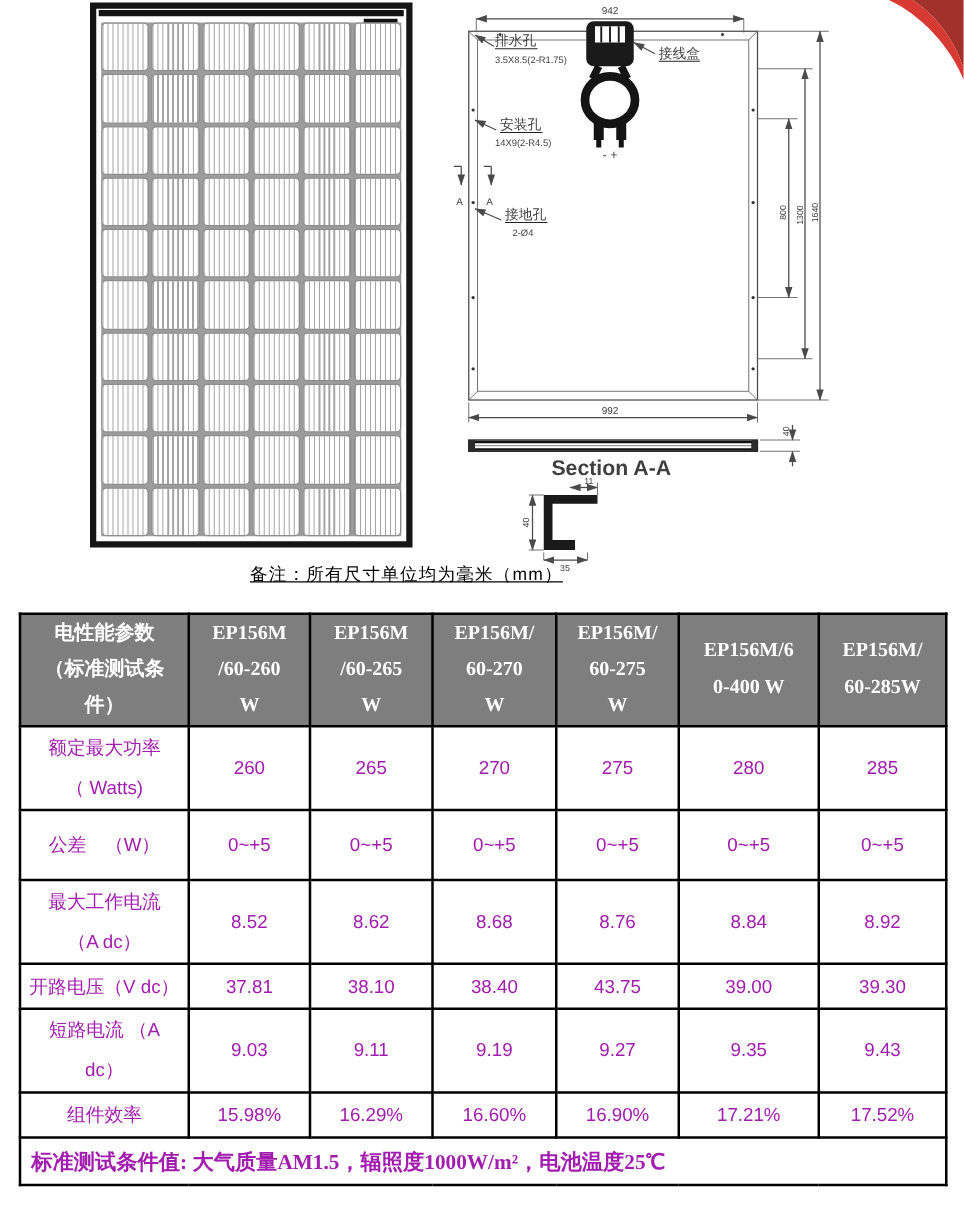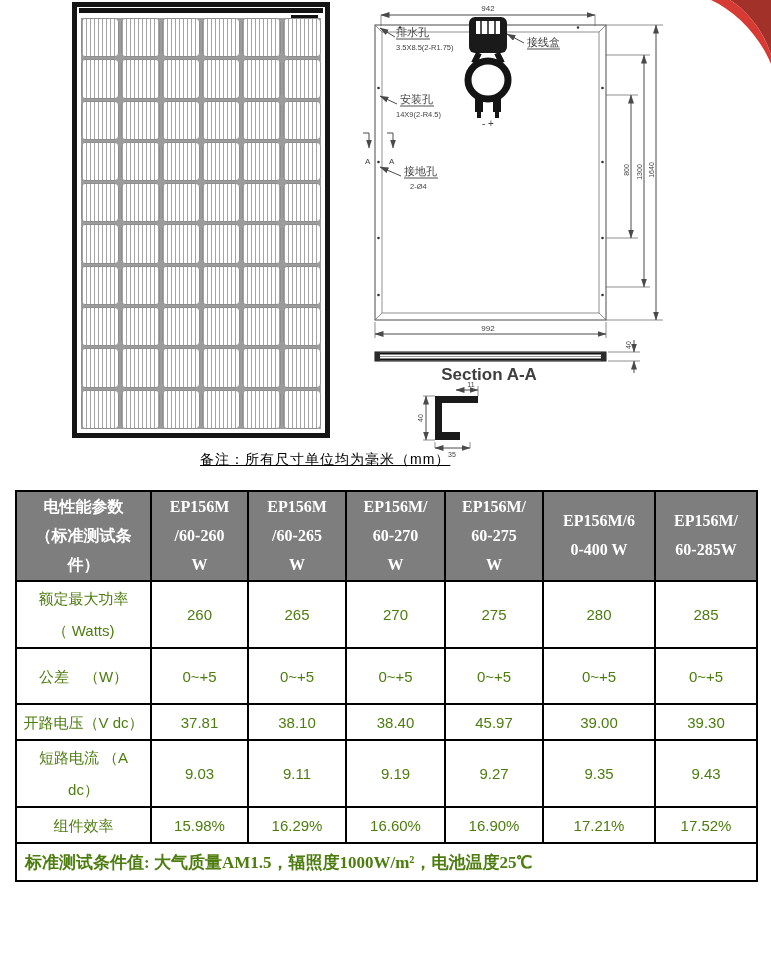--- a/index.html
+++ b/index.html
@@ -48,21 +48,21 @@
   }
   .spec-table th,.spec-table td{
     border:2px solid #000;text-align:center;vertical-align:middle;
     padding:1px 2px;box-sizing:border-box;
   }
   .spec-table th{
     background:#7e7e7e;color:#fff;font-family:"Liberation Serif",serif;
     font-weight:bold;font-size:16px;line-height:1.8;white-space:pre-line;
   }
   .spec-table th.param-head{font-size:16px;}
-  .spec-table td{font-size:15px;color:#4d7c0f;}
+  .spec-table td{font-size:15px;color:#a21caf;}
   .spec-table td.lbl{white-space:pre-line;line-height:2.1;font-size:15px;}
   tr.h-hdr{height:88px} tr.h-r1{height:60px} tr.h-r2{height:56px}
   tr.h-r3{height:56px} tr.h-r4{height:58px} tr.h-r5{height:36px}
   tr.h-r6{height:56px} tr.h-r7{height:36px} tr.h-ft{height:38px}
   .spec-table td.footer-cell{
     text-align:left;font-family:"Liberation Serif",serif;font-weight:bold;
     font-size:17px;padding:4px 8px;white-space:nowrap;
   }
 </style>
 </head>
@@ -290,26 +290,36 @@
     </tr>
     <tr class="h-r2">
       <td class="lbl">公差　（W）</td>
       <td>0~+5</td>
       <td>0~+5</td>
       <td>0~+5</td>
       <td>0~+5</td>
       <td>0~+5</td>
       <td>0~+5</td>
     </tr>
+    <tr class="h-r4">
+      <td class="lbl">最大工作电流
+（A dc）</td>
+      <td>8.52</td>
+      <td>8.62</td>
+      <td>8.68</td>
+      <td>8.76</td>
+      <td>8.84</td>
+      <td>8.92</td>
+    </tr>
     <tr class="h-r5">
       <td class="lbl">开路电压（V dc）</td>
       <td>37.81</td>
       <td>38.10</td>
       <td>38.40</td>
-      <td>45.97</td>
+      <td>43.75</td>
       <td>39.00</td>
       <td>39.30</td>
     </tr>
     <tr class="h-r6">
       <td class="lbl">短路电流 （A
 dc）</td>
       <td>9.03</td>
       <td>9.11</td>
       <td>9.19</td>
       <td>9.27</td>

